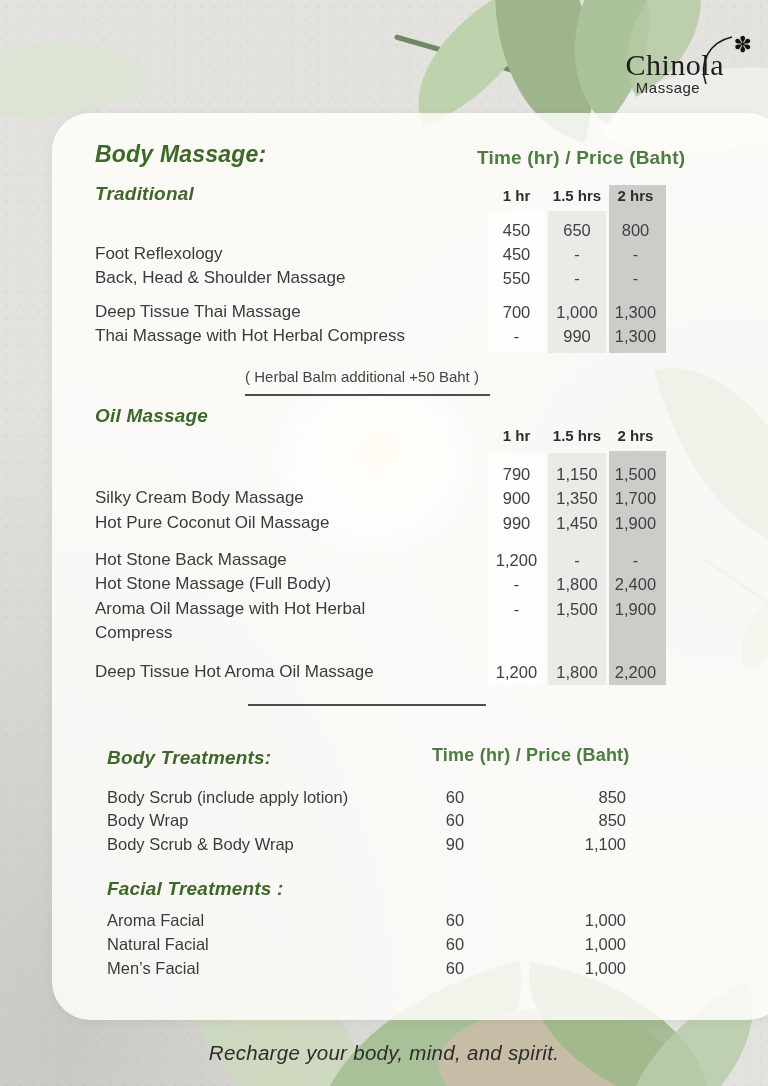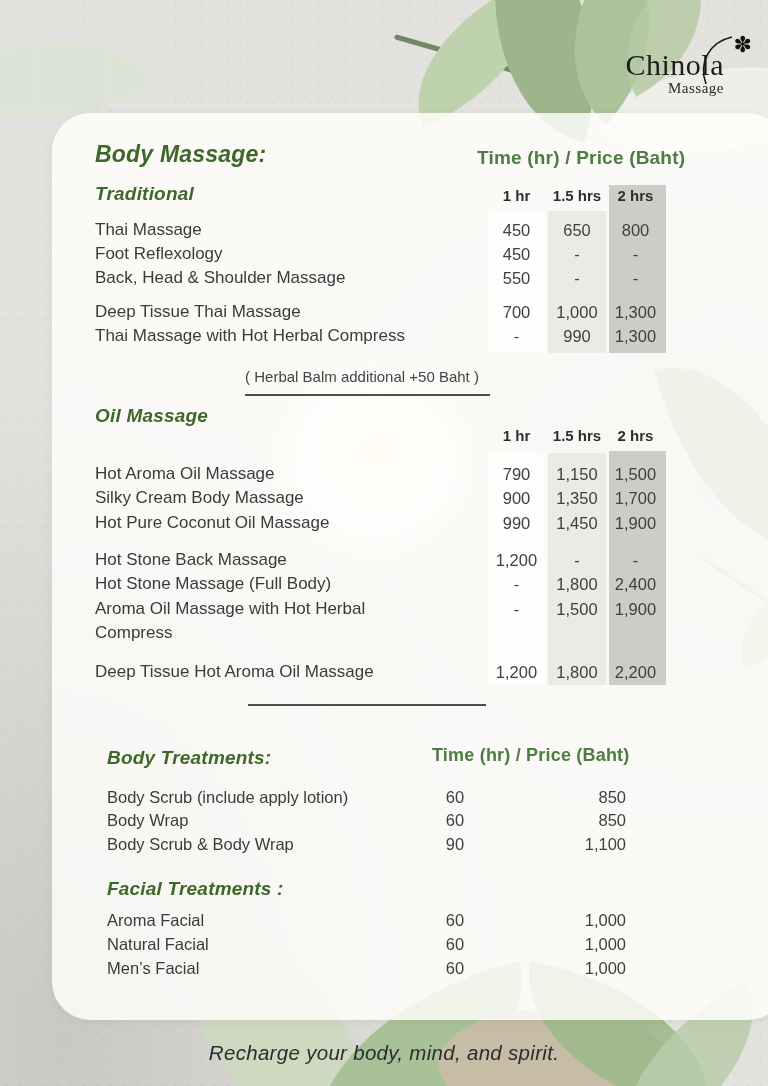--- a/index.html
+++ b/index.html
@@ -16,21 +16,21 @@
   .leaf.alt{border-radius:100% 0 100% 0;}
   .stem{position:absolute;border-radius:3px;}
   .stone{position:absolute;border-radius:50%;}
   .candle{position:absolute;left:300px;top:393px;width:152px;height:138px;border-radius:50%;
     background:radial-gradient(circle at 52% 42%, #f9edc8 0%, #fdf9ec 28%, #fffefb 55%, #fdfcf9 100%);
     box-shadow:0 0 30px 18px rgba(255,255,255,.8);}
   .card{position:absolute;left:52px;top:113px;width:734px;height:907px;border-radius:38px;
     background:rgba(255,254,251,0.84);box-shadow:0 2px 10px rgba(90,88,80,.08);}
   .logo{position:absolute;left:612px;top:50px;width:112px;text-align:right;color:#1d1d1d;z-index:5;}
   .logo .brand{font-family:"Liberation Serif",serif;font-size:30px;line-height:30px;letter-spacing:.5px;}
-  .logo .brand-sub{font-family:Liberation Serif, serif;font-size:15px;line-height:16px;letter-spacing:.5px;color:#2a2a2a;}
+  .logo .brand-sub{font-family:Liberation Sans, sans-serif;font-size:15px;line-height:16px;letter-spacing:.5px;color:#2a2a2a;text-align:center;}
   .logo .flower{position:absolute;right:-28px;top:-18px;font-size:22px;color:#111;}
   .logo .swash{position:absolute;right:-12px;top:-16px;}
   .sec-title{position:absolute;font-style:italic;font-weight:bold;font-size:19px;color:#3e6829;letter-spacing:.2px;}
   .big-title{font-size:23px;}
   .timeprice{position:absolute;font-weight:bold;font-size:19px;color:#4e7d42;letter-spacing:.2px;}
   .colhead{position:absolute;font-weight:bold;font-size:15px;color:#2d2d2d;text-align:center;height:22px;line-height:22px;}
   .colbg{position:absolute;}
   .bg1{background:rgba(255,255,255,.72);}
   .bg2{background:#eceae6;}
   .bg3{background:#cdccc9;}
@@ -87,21 +87,20 @@
 
     <div class="colbg bg3" style="left:557px;top:72px;width:57px;height:168px;"></div>
     <div class="colbg bg2" style="left:496px;top:98px;width:58px;height:142px;"></div>
     <div class="colbg bg1" style="left:436px;top:98px;width:57px;height:142px;"></div>
 
     <div class="colhead c1" style="top:72px;">1 hr</div>
     <div class="colhead c2" style="top:72px;">1.5 hrs</div>
     <div class="colhead c3" style="top:72px;">2 hrs</div>
 
     <div class="mrow" style="top:105px;">
-      <span class="nm">Thai Massage</span>
       <span class="pc c1">450</span>
       <span class="pc c2">650</span>
       <span class="pc c3">800</span>
     </div>
     <div class="mrow" style="top:129px;">
       <span class="nm">Foot Reflexology</span>
       <span class="pc c1">450</span>
       <span class="pc c2">-</span>
       <span class="pc c3">-</span>
     </div>
@@ -130,21 +129,20 @@
     <div class="sec-title" style="left:43px;top:292px;">Oil Massage</div>
     <div class="colhead c1" style="top:312px;">1 hr</div>
     <div class="colhead c2" style="top:312px;">1.5 hrs</div>
     <div class="colhead c3" style="top:312px;">2 hrs</div>
 
     <div class="colbg bg3" style="left:557px;top:338px;width:57px;height:234px;"></div>
     <div class="colbg bg2" style="left:496px;top:340px;width:58px;height:232px;"></div>
     <div class="colbg bg1" style="left:436px;top:340px;width:57px;height:232px;"></div>
 
     <div class="mrow" style="top:349px;">
-      <span class="nm">Hot Aroma Oil Massage</span>
       <span class="pc c1">790</span>
       <span class="pc c2">1,150</span>
       <span class="pc c3">1,500</span>
     </div>
     <div class="mrow" style="top:373px;">
       <span class="nm">Silky Cream Body Massage</span>
       <span class="pc c1">900</span>
       <span class="pc c2">1,350</span>
       <span class="pc c3">1,700</span>
     </div>

